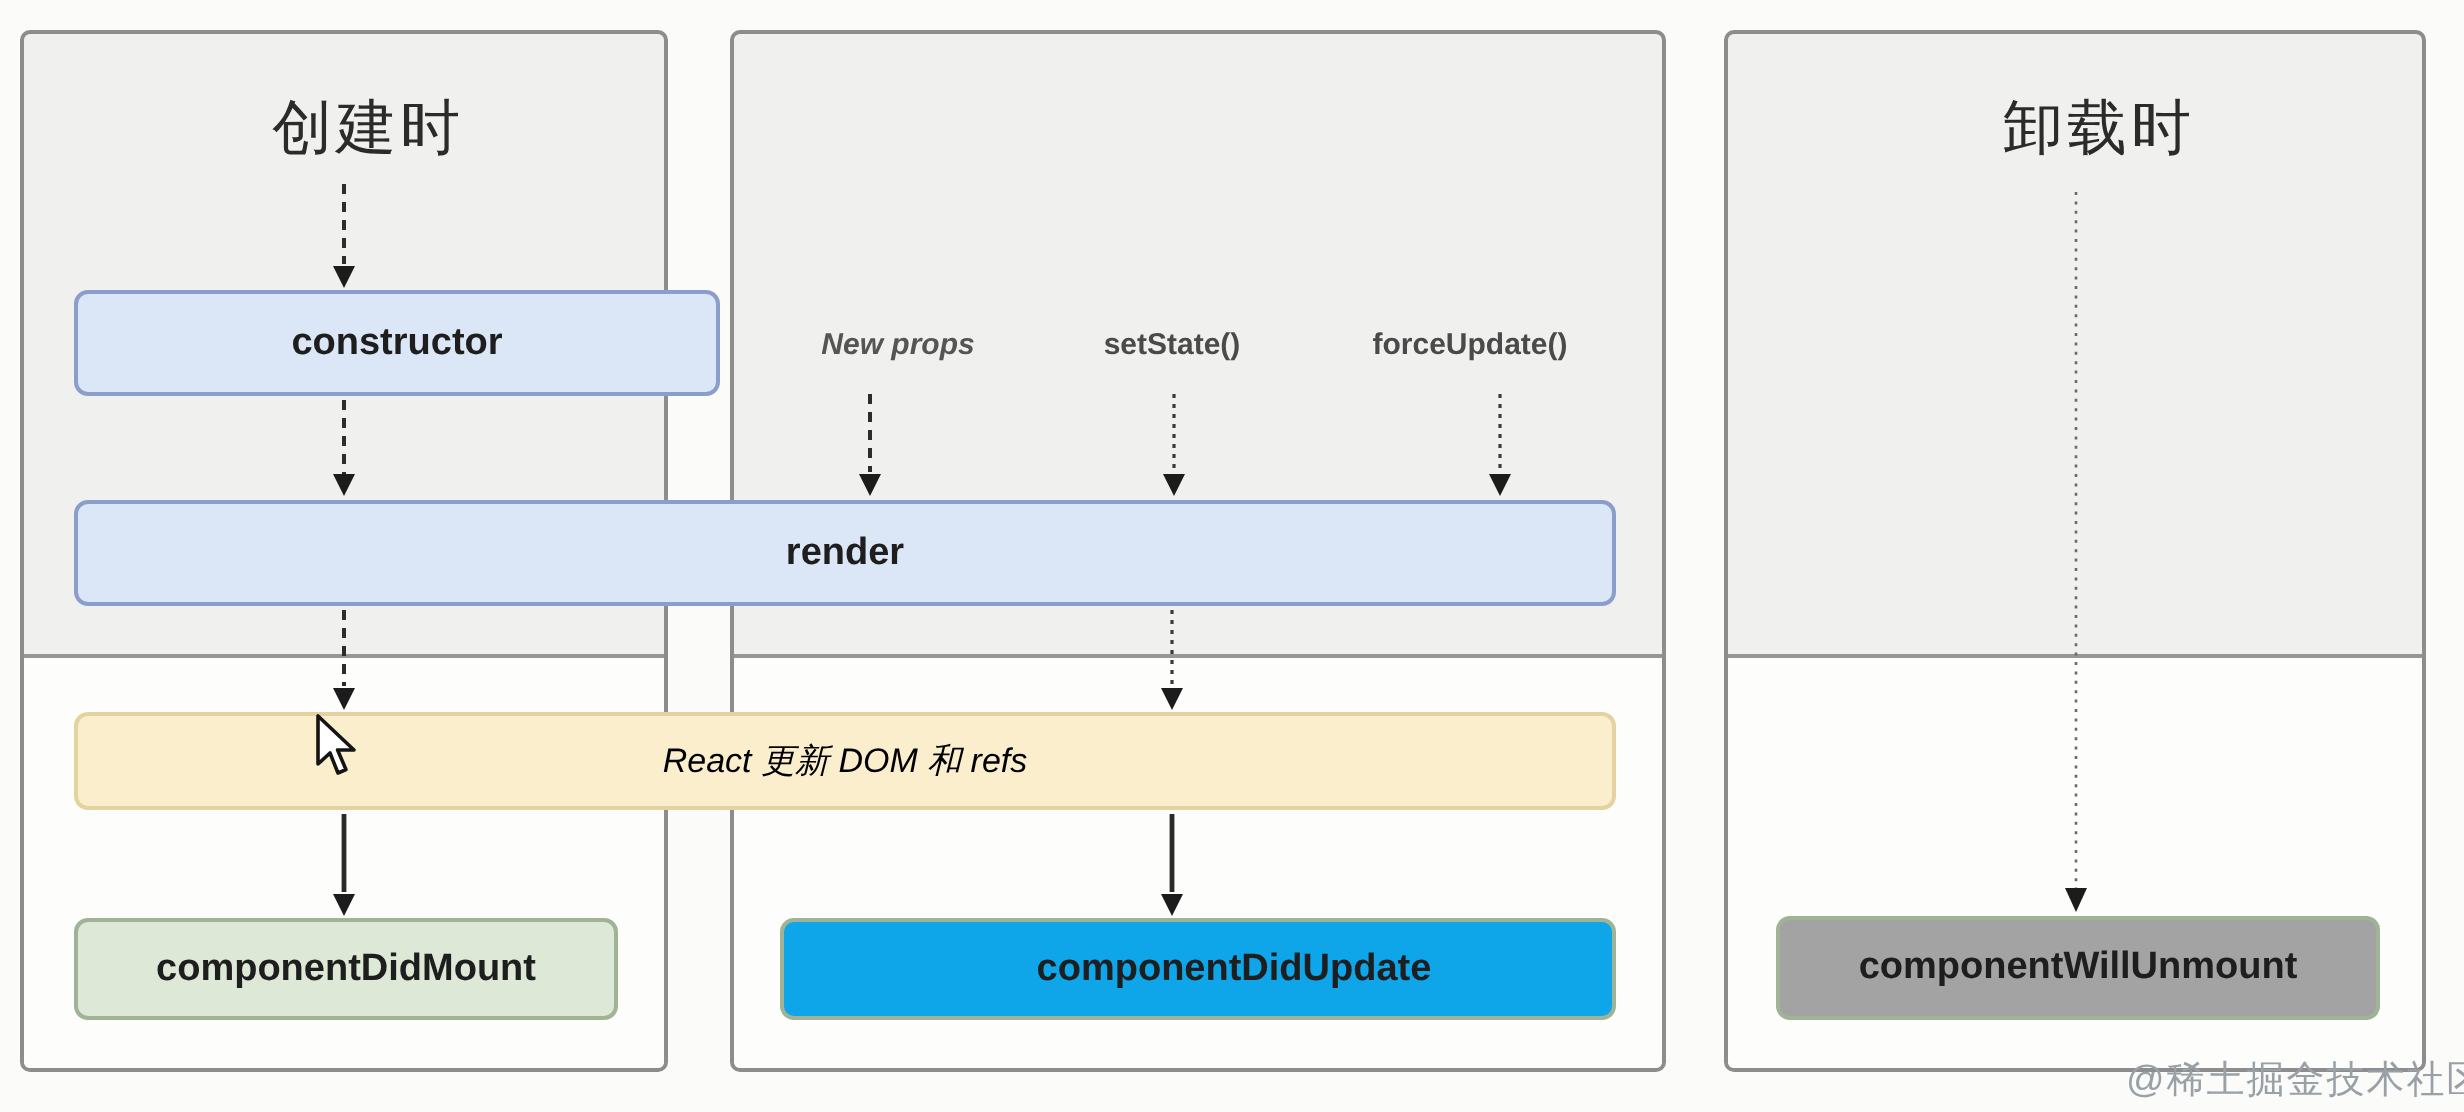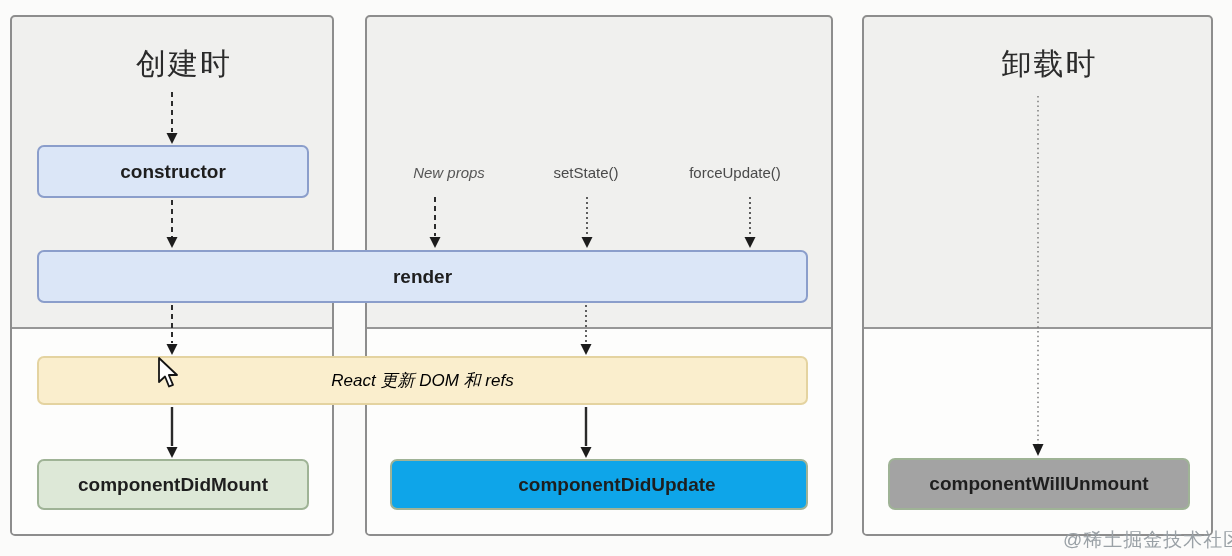--- a/index.html
+++ b/index.html
@@ -29,34 +29,34 @@
     padding-left:24px;
   }
   
   .box{
     position:absolute;z-index:10;
     display:flex;align-items:center;justify-content:center;
     border:2px solid;border-radius:7px;
     font-size:19px;font-weight:bold;color:#1e1e1e;
     box-sizing:border-box;
   }
-  .box-constructor{left:37px;top:145px;width:272px;height:53px;}
+  .box-constructor{left:37px;top:145px;width:323px;height:53px;}
   .box-render{left:37px;top:250px;width:771px;height:53px;}
   .box-react-update{
     left:37px;top:356px;width:771px;height:49px;
     font-weight:normal;font-style:italic;font-size:17px;color:#000000;
   }
   .box-did-mount{left:37px;top:459px;width:272px;height:51px;}
   .box-did-update{left:390px;top:459px;width:418px;height:51px;}
   .box-will-unmount{left:888px;top:458px;width:302px;height:52px;}
   
   .trigger{
     position:absolute;z-index:10;top:164px;
     transform:translateX(-50%);
-    font-size:15px;color:#4a4a4a;white-space:nowrap;
+    font-size:15px;color:#4a4a4a;white-space:nowrap;font-weight:bold;
   }
   .trigger-newprops{left:449px;font-style:italic;color:#555;}
   .trigger-setstate{left:586px;}
   .trigger-forceupdate{left:735px;}
   
   .arrows{position:absolute;left:0;top:0;z-index:5;}
   .arrows .dash{stroke:#2c2c2c;stroke-width:2;stroke-dasharray:5 4;}
   .arrows .dot{stroke:#3a3a3a;stroke-width:1.6;stroke-dasharray:2 3;}
   .arrows .finedot{stroke:#6a6a6a;stroke-width:1.3;stroke-dasharray:1.5 3.2;}
   .arrows .solid{stroke:#2a2a2a;stroke-width:2.4;}

